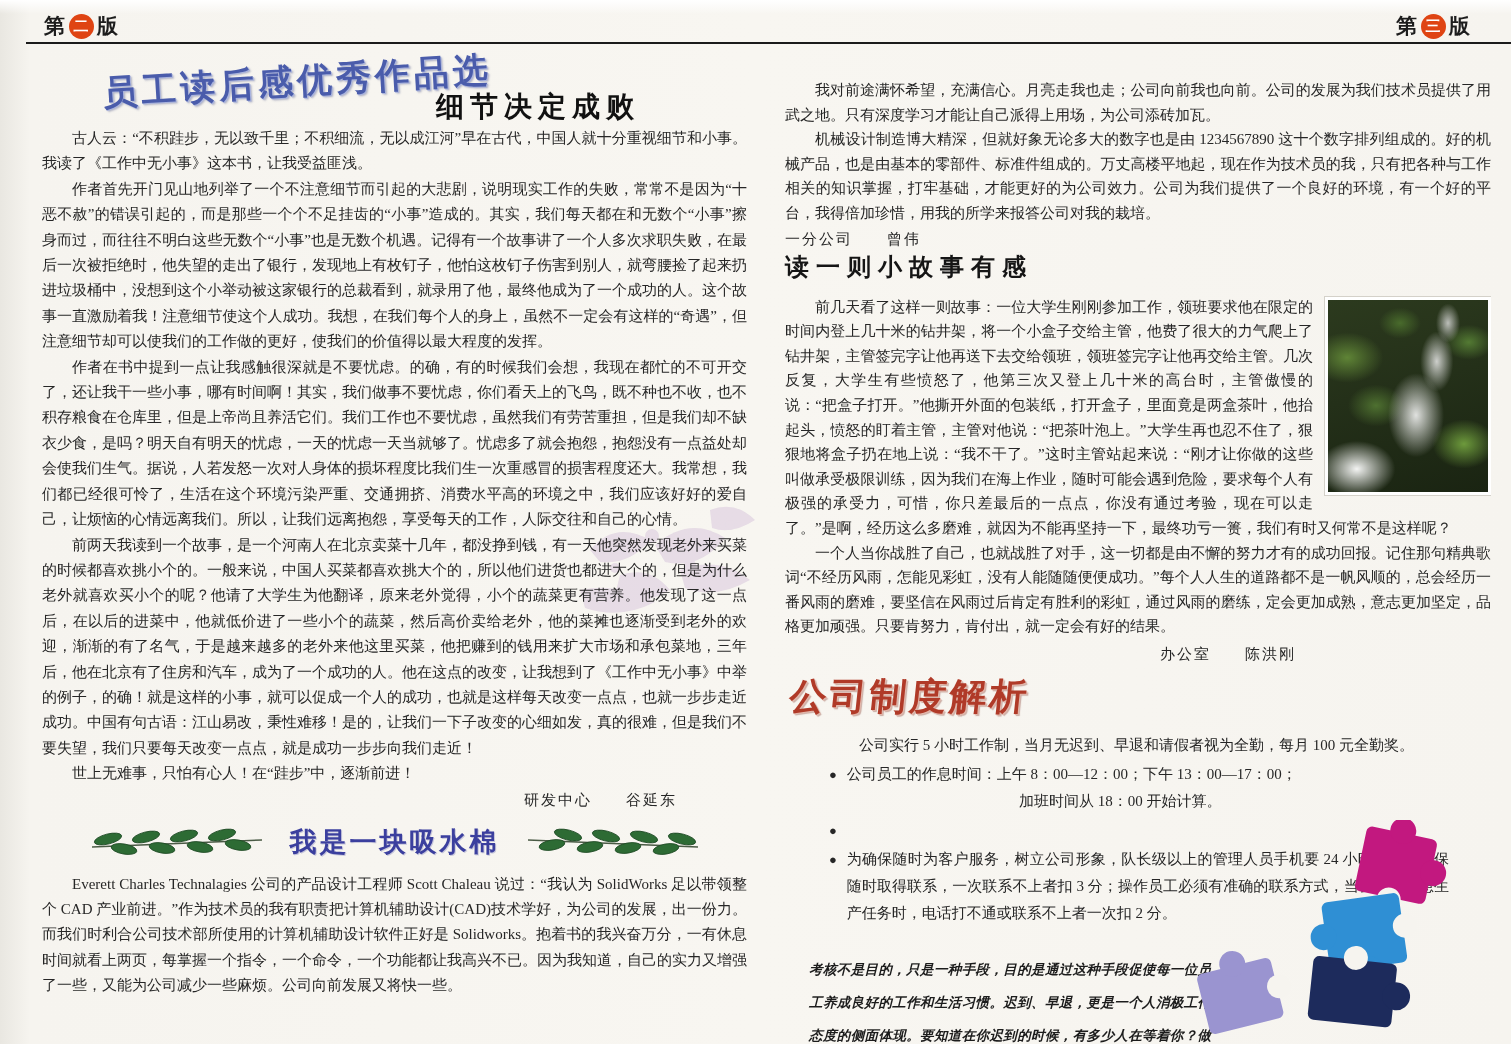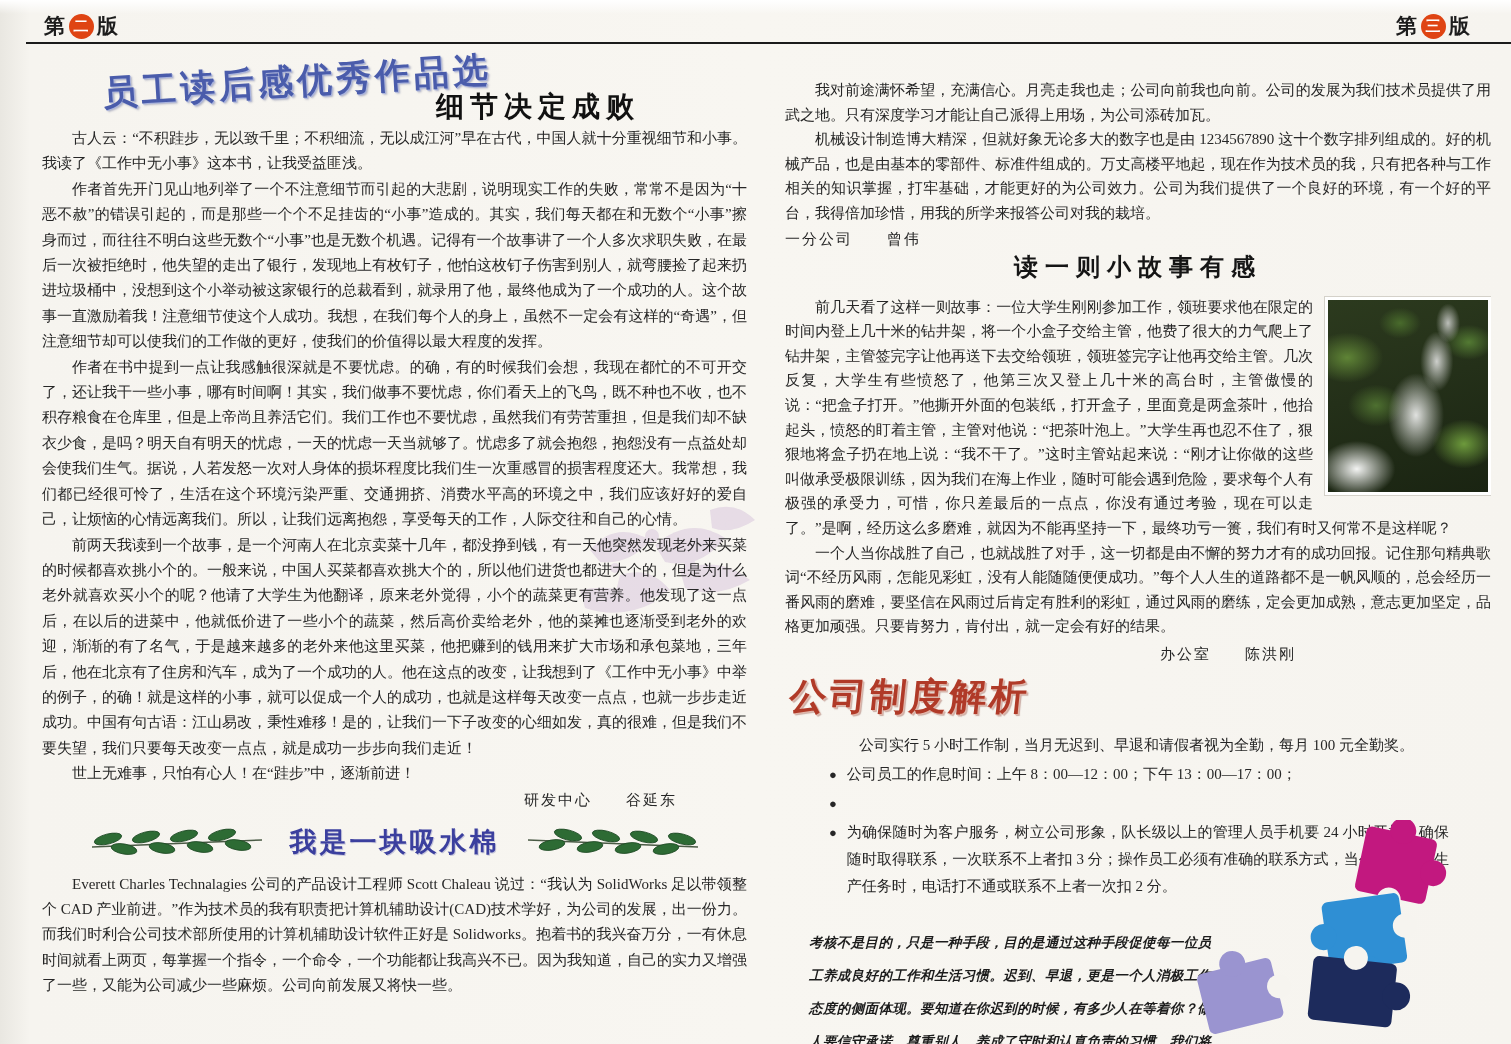--- a/index.html
+++ b/index.html
@@ -30,21 +30,21 @@
   .divider{position:relative;display:flex;align-items:center;justify-content:center;gap:25px;height:52px;margin:2px 0 4px 0;}
   .divider .d-title{font-family:"Liberation Sans","DejaVu Sans",sans-serif;font-weight:bold;
     font-size:27px;letter-spacing:3px;color:#3b3f9e;text-shadow:1px 1px 0 rgba(59,63,158,.25);}
   .flourish{position:absolute;left:560px;top:470px;opacity:.85;pointer-events:none;}
   .body-text{position:relative;z-index:1;}
 
   
   .rpage{position:absolute;left:785px;top:78px;width:706px;}
   .rpage p{margin:0;font-size:15px;line-height:24.6px;text-align:justify;text-indent:2em;}
   .r-byline{font-size:15px;letter-spacing:2px;text-align:left;padding-right:96px;margin:4px 0 2px 0;}
-  .story-title{font-weight:bold;font-size:24px;letter-spacing:7px;text-align:center;margin:0 0 12px 0;color:#151515;}
+  .story-title{font-weight:bold;font-size:24px;letter-spacing:7px;text-align:left;margin:0 0 12px 0;color:#151515;}
   .story-wrap{overflow:hidden;}
   .photo{float:right;width:160px;height:192px;margin:2px 0 8px 12px;border:3px solid #fff;
     box-shadow:0 0 0 1px #d4d1c9;
     background:
       radial-gradient(55px 40px at 18% 88%, rgba(255,255,255,.95), rgba(255,255,255,0) 70%),
       radial-gradient(40px 60px at 55% 60%, rgba(245,245,245,.9), rgba(255,255,255,0) 70%),
       radial-gradient(22px 40px at 68% 32%, rgba(235,235,235,.85), rgba(255,255,255,0) 75%),
       radial-gradient(16px 26px at 75% 12%, rgba(225,225,225,.8), rgba(255,255,255,0) 75%),
       radial-gradient(50px 35px at 12% 30%, #5f8436, rgba(0,0,0,0) 72%),
       radial-gradient(45px 35px at 85% 75%, #6d9a3c, rgba(0,0,0,0) 70%),
@@ -173,20 +173,21 @@
 
     <div class="rules-title">公司制度解析</div>
 
     <div class="rules-block">
       <p class="intro">公司实行 5 小时工作制，当月无迟到、早退和请假者视为全勤，每月 100 元全勤奖。</p>
 
       <div class="bullet">
         <span class="mark">●</span>
         <span class="btext">公司员工的作息时间：上午 8：00—12：00；下午 13：00—17：00；</span>
       </div>
+      <div class="sub-line">加班时间从 18：00 开始计算。</div>
 
       <div class="bullet">
         <span class="mark">●</span>
       </div>
 
       <div class="bullet">
         <span class="mark">●</span>
         <span class="btext">为确保随时为客户服务，树立公司形象，队长级以上的管理人员手机要 24 小时开机，确保随时取得联系，一次联系不上者扣 3 分；操作员工必须有准确的联系方式，当公司有紧急生产任务时，电话打不通或联系不上者一次扣 2 分。</span>
       </div>
     </div>

